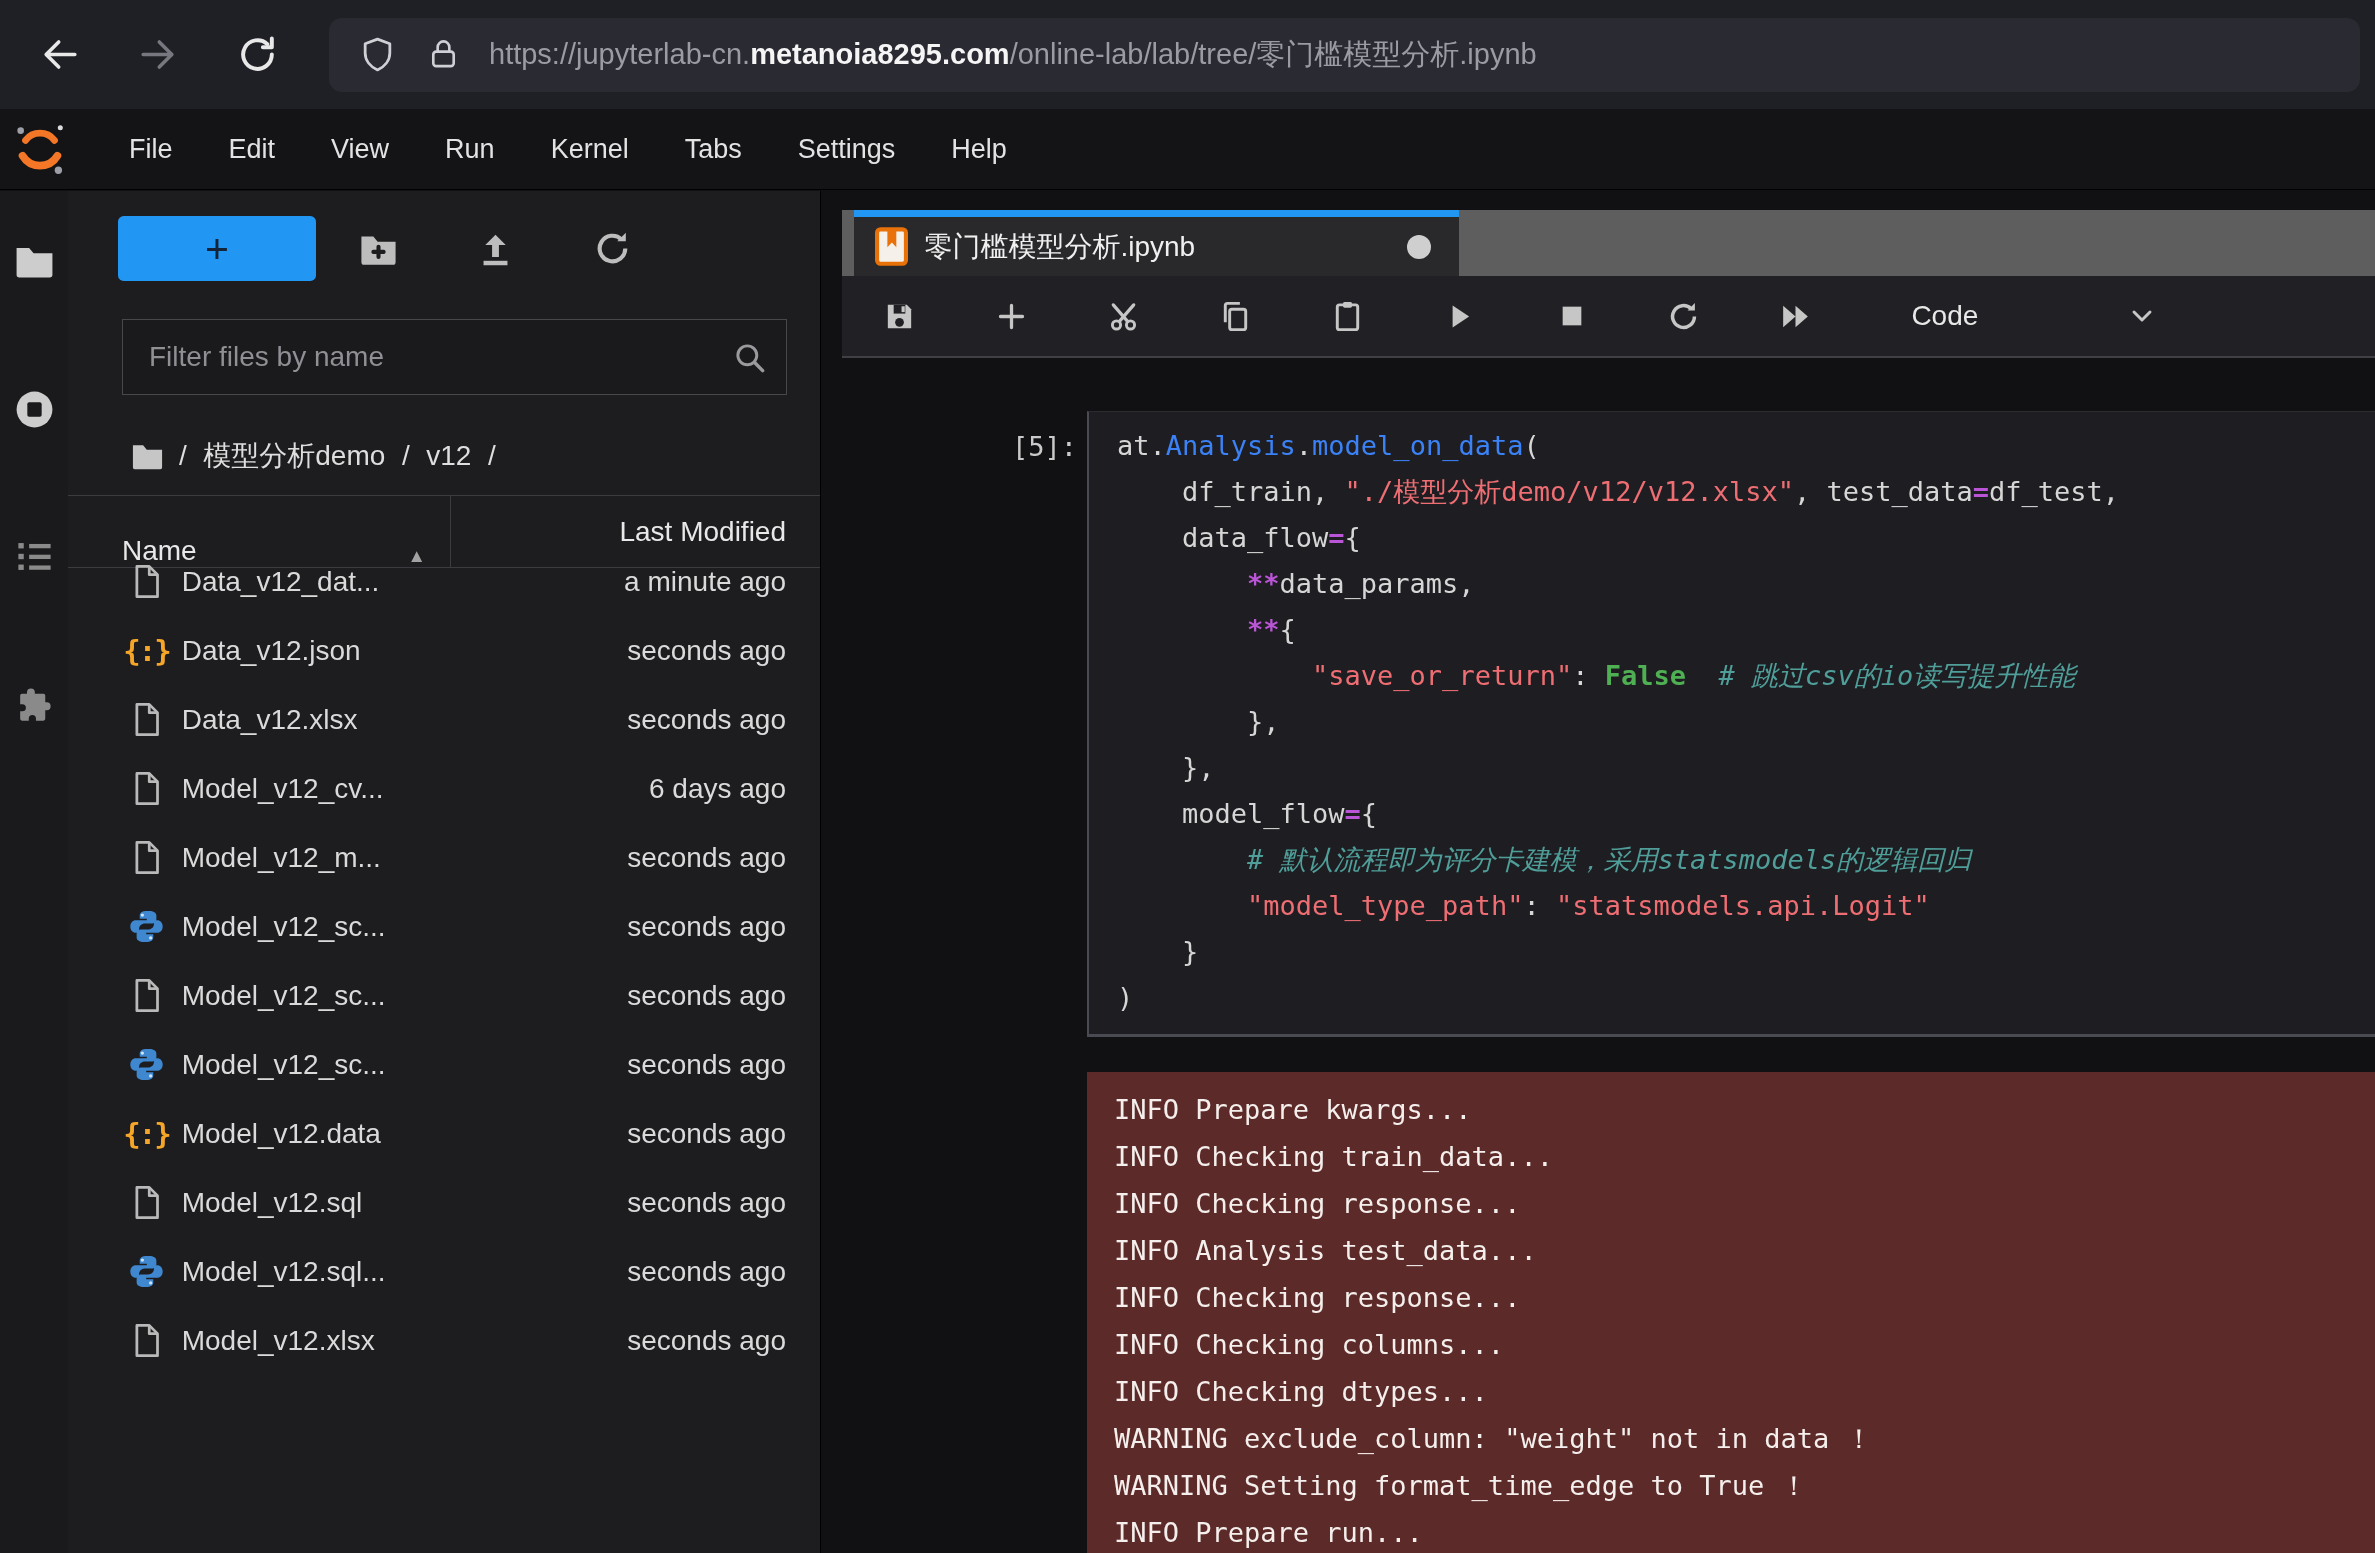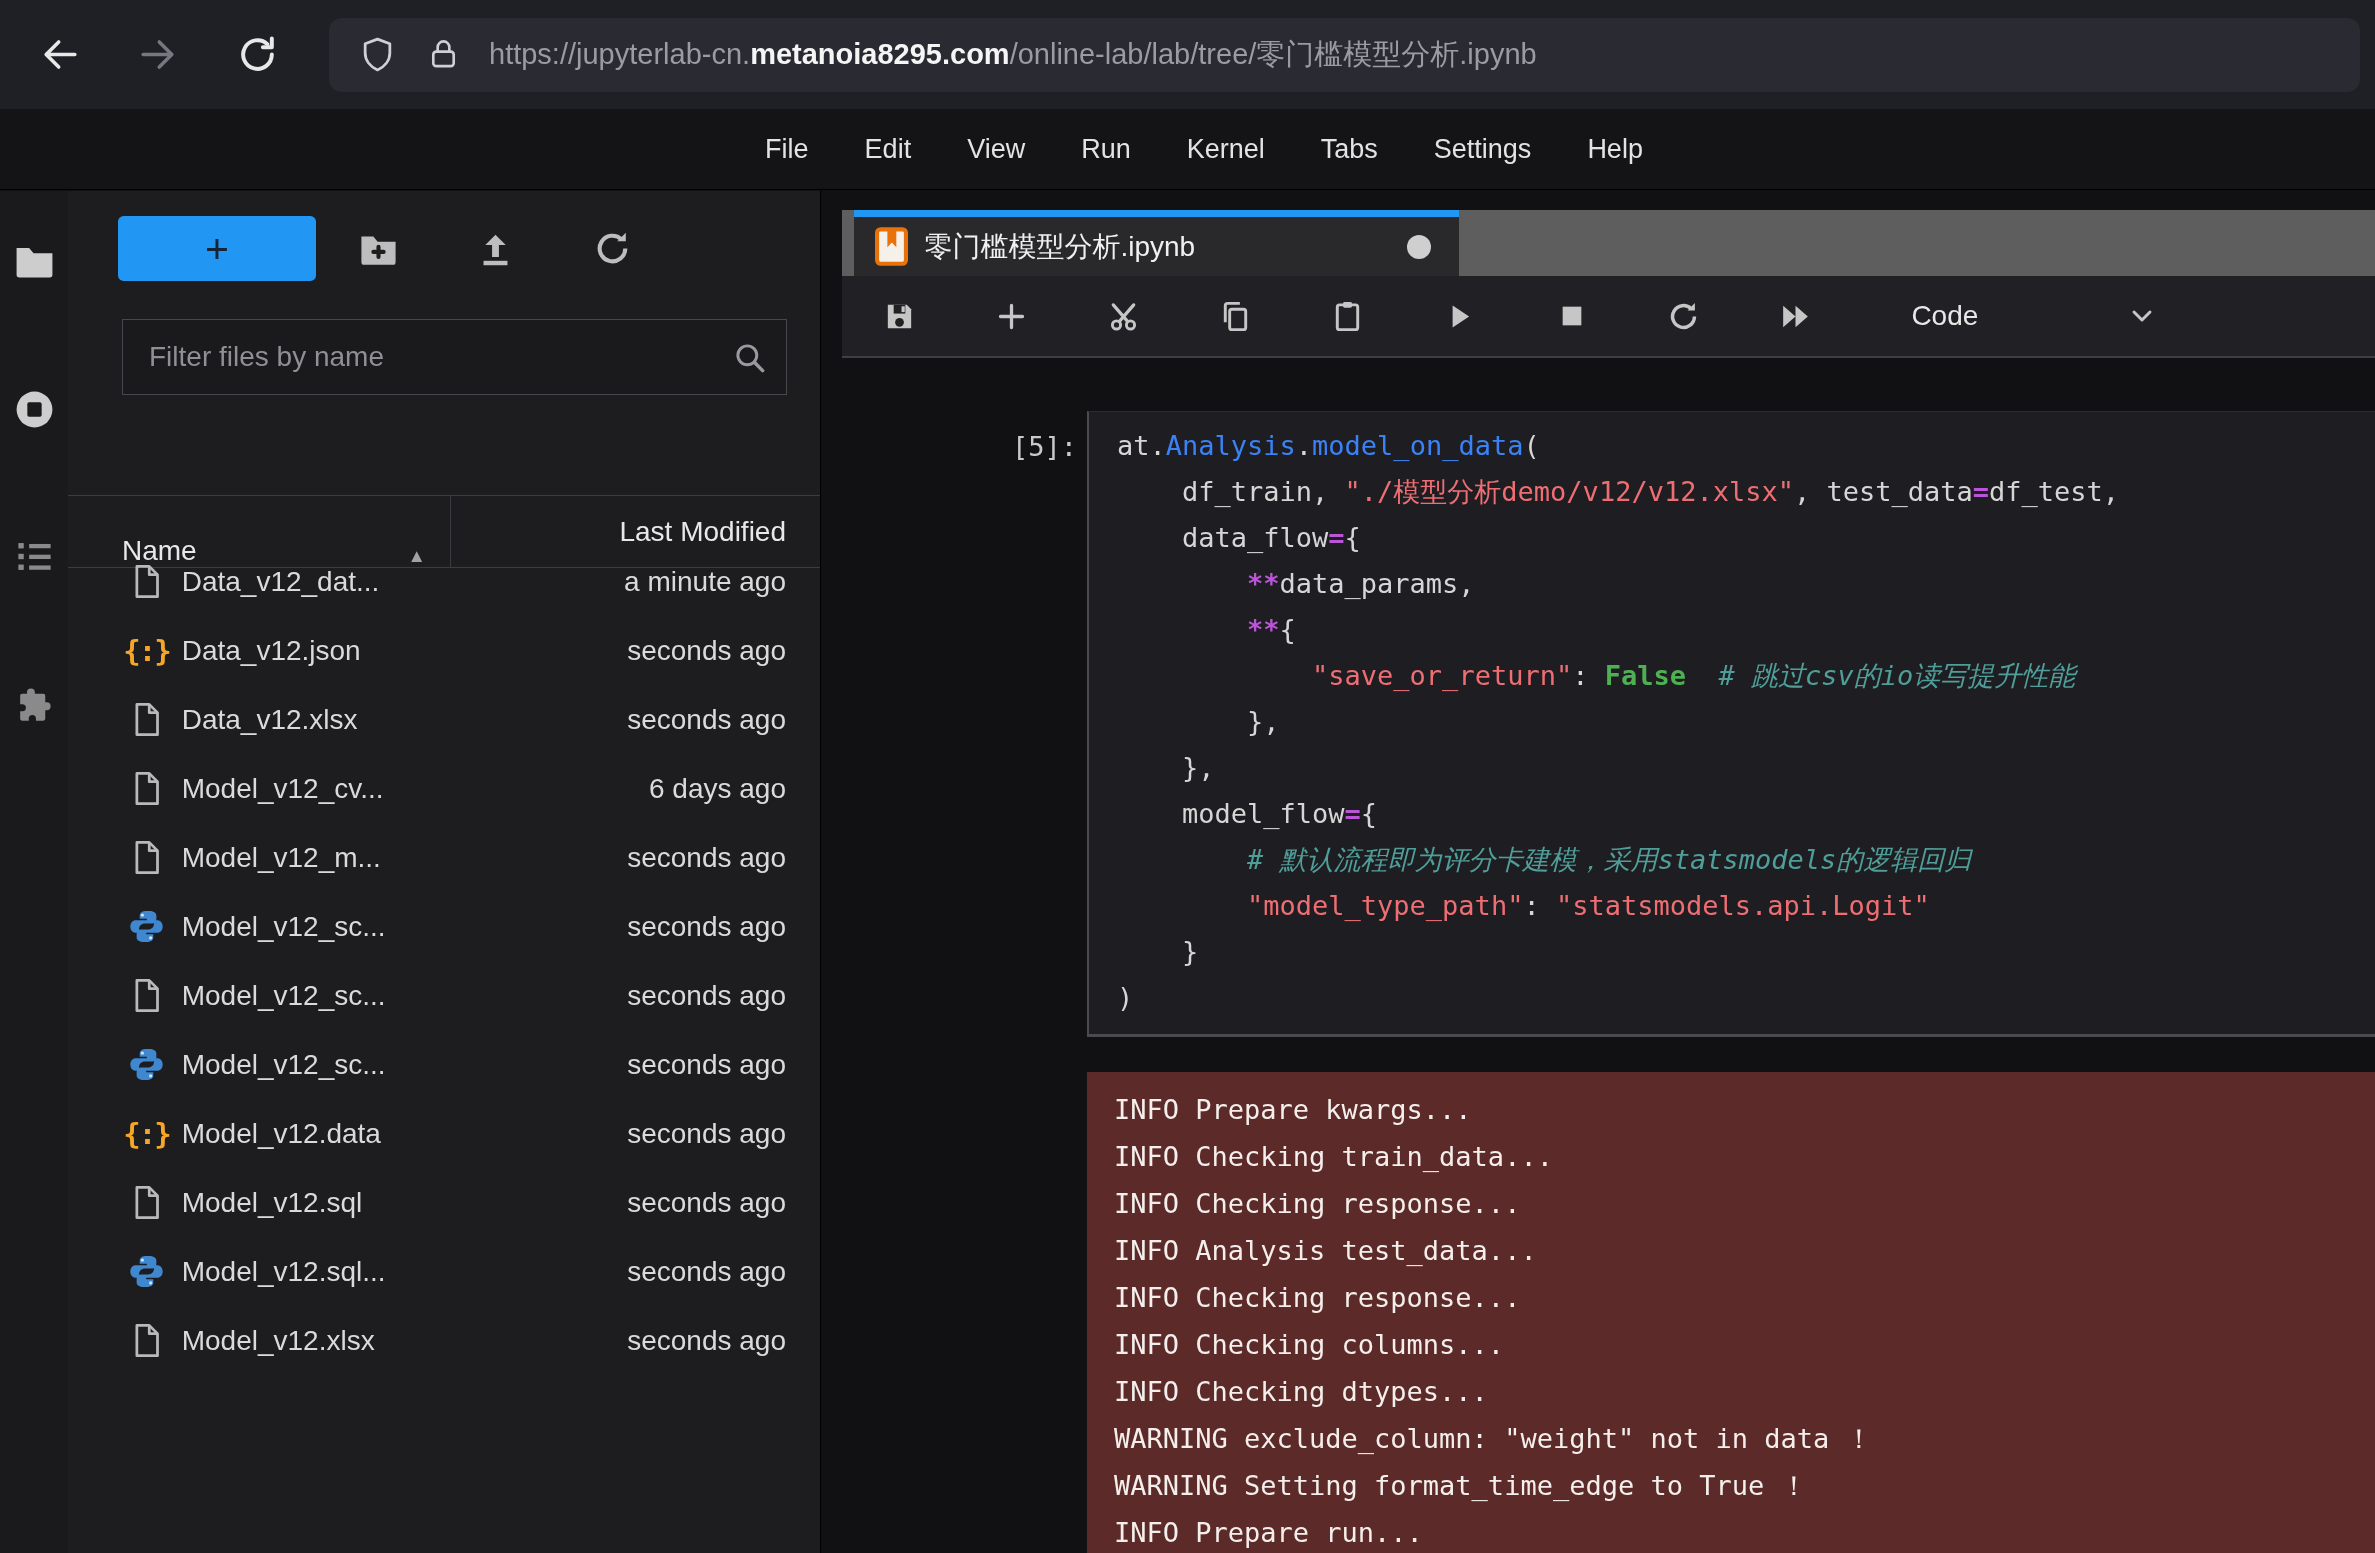--- a/index.html
+++ b/index.html
@@ -10,21 +10,21 @@
   #chrome { position:absolute; left:0; top:0; width:2376px; height:109px; background:#1f1f26; }
   .navbtn { position:absolute; top:22px; width:65px; height:65px; display:flex; align-items:center; justify-content:center; border-radius:7.4px; }
   #addressbar { position:absolute; left:329px; top:17.6px; width:2031px; height:74px; background:#2a2a33;
                 border-radius:13px; display:flex; align-items:center; }
   #addressbar .abicon { margin-left:30px; display:flex; align-items:center; }
   #urltext { margin-left:28px; font-size:29px; color:#9b9ba3; white-space:nowrap; }
   #urltext .domain { color:#f5f5f5; font-weight:bold; }
 
   
   #menubar { position:absolute; left:0; top:109px; width:2376px; height:81px; background:#141417;
-             border-bottom:0.9px solid #000; display:flex; align-items:center;flex-direction:column; }
+             border-bottom:0.9px solid #000; display:flex; align-items:center; }
   #jlogo { margin-left:11px; width:58px; height:58px; }
   #menu-items { display:flex; margin-left:32px; }
   .menu-item { padding:0 28px; font-size:27px; color:#e3e3e3; line-height:80px; cursor:default; }
 
   
   #workspace { position:absolute; left:0; top:191px; width:2376px; height:1363px; }
 
   #sidestrip { position:absolute; left:0; top:0; width:68px; height:100%; background:#1a1a1d; }
   .strip-icon { position:absolute; left:13px; width:43px; height:43px; display:flex; align-items:center; justify-content:center; }
 
@@ -202,20 +202,26 @@
     <div class="filter">
       <input type="text" value="" placeholder="Filter files by name" style="">
       <span class="search-icn">
         <svg width="35" height="35" viewBox="0 0 24 24">
             <circle cx="10.5" cy="10.5" r="6.5" fill="none" stroke="#9a9a9e" stroke-width="2"></circle>
             <path d="M15.5 15.5L21 21" stroke="#9a9a9e" stroke-width="2.4" stroke-linecap="round"></path>
           </svg>
       </span>
     </div>
 
+    <div class="breadcrumb">
+      <svg width="35" height="35" viewBox="0 0 24 24">
+        <path d="M2 5h7l2.5 3H22v12a1.5 1.5 0 0 1-1.5 1.5h-17A1.5 1.5 0 0 1 2 20z" fill="#c6c6c6"></path>
+      </svg>
+      <span id="crumbs"><span class="crumb">/</span><span class="crumb">模型分析demo</span><span class="crumb">/</span><span class="crumb">v12</span><span class="crumb">/</span></span>
+    </div>
 
     <div class="list-header">
       <div class="hdr-name">
         <span>Name</span>
         <span class="sort">▲</span>
       </div>
       <div class="hdr-mod">
         <span>Last Modified</span>
       </div>
     </div>

